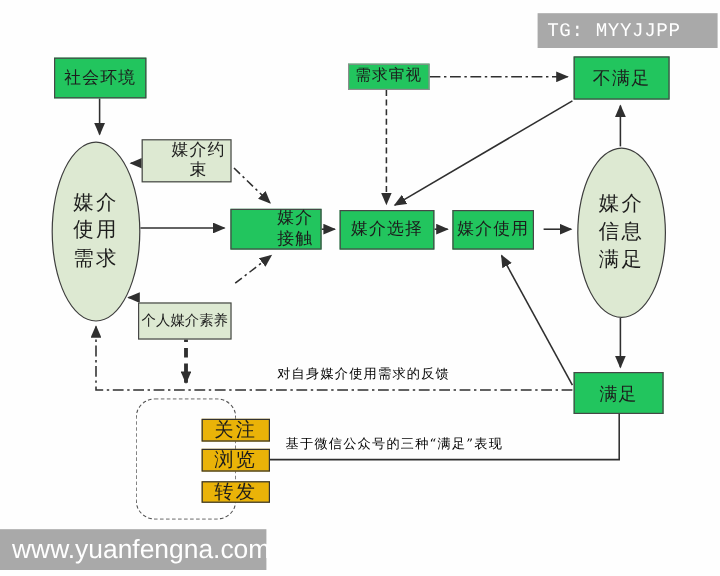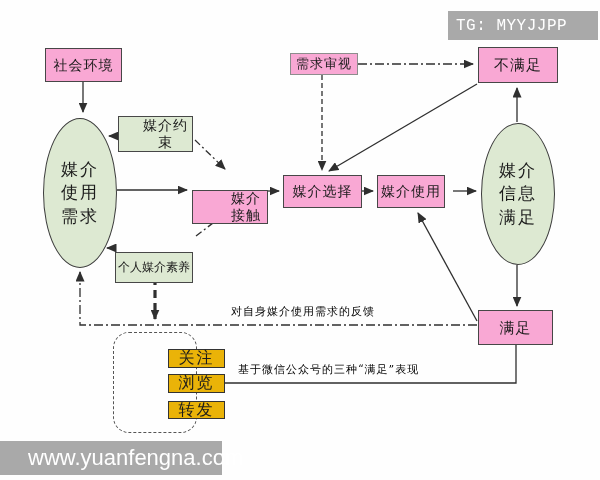--- a/index.html
+++ b/index.html
@@ -3,21 +3,21 @@
 <meta charset="utf-8">
 <style>
   html,body{margin:0;padding:0;background:#fff;}
   #stage{
     position:relative;width:600px;height:480px;background:#fefefe;
     font-family:"DejaVu Serif",serif;color:#1c1c1c;overflow:hidden;
   }
   #wires{position:absolute;left:0;top:0;width:600px;height:480px;}
   .node{
     position:absolute;display:flex;align-items:center;justify-content:center;
-    background:#f9a8d4;border:1.6px solid #474747;box-sizing:border-box;
+    background:#22c55e;border:1.6px solid #474747;box-sizing:border-box;
     font-size:14px;letter-spacing:1px;text-align:center;line-height:1.2;
   }
   .green{background:#dde9d2;}
   .ellipse{
     border-radius:50%;border:1.8px solid #3d3d3d;background:#dde9d2;
     font-size:17px;letter-spacing:2px;line-height:1.38;
   }
   .prewrap{white-space:pre-line;}
   .thinbox{border:1px solid #8d8d8d;font-size:13px;}
   .smalltext{font-size:12px;letter-spacing:0;}
@@ -36,29 +36,29 @@
   }
   .badge{
     position:absolute;left:448px;top:11px;width:150px;height:29px;
     background:#a9a9a9;color:#fff;display:flex;align-items:center;
     font-family:Liberation Mono, monospace;font-size:16px;padding-left:8px;
     box-sizing:border-box;letter-spacing:0.5px;
   }
   .watermark{
     position:absolute;left:0;top:441px;width:222px;height:34px;
     background:#a9a9a9;color:#fff;display:flex;align-items:center;
-    font-family:"Liberation Sans",sans-serif;font-size:22px;padding-left:28px;
+    font-family:"Liberation Sans",sans-serif;font-size:22px;padding-left:10px;
     box-sizing:border-box;
   }
   
   .social-env{left:45px;top:48px;width:77px;height:34px;}
   .ellipse-left{left:43px;top:118px;width:74px;height:150px;}
   .media-constraint{left:118px;top:116px;width:75px;height:36px;padding-left:20px;}
   .personal-literacy{left:115px;top:232px;width:78px;height:31px;margin-top:20px;}
-  .media-contact{left:192px;top:190px;width:76px;height:34px;padding-left:32px;}
+  .media-contact{left:192px;top:174px;width:76px;height:34px;padding-left:32px;}
   .media-selection{left:283px;top:175px;width:79px;height:33px;}
   .media-use{left:377px;top:175px;width:68px;height:33px;}
   .need-review{left:290px;top:53px;width:68px;height:22px;}
   .unsatisfied{left:478px;top:47px;width:80px;height:36px;font-size:15px;}
   .ellipse-right{left:481px;top:123px;width:74px;height:142px;}
   .satisfied{left:478px;top:310px;width:75px;height:35px;font-size:15px;}
   .behavior-group{left:113px;top:332px;width:84px;height:101px;}
   .follow{left:15px;top:16px;width:57px;height:19px;}
   .browse{left:15px;top:41px;width:57px;height:19px;}
   .repost{left:15px;top:68px;width:57px;height:18px;}

